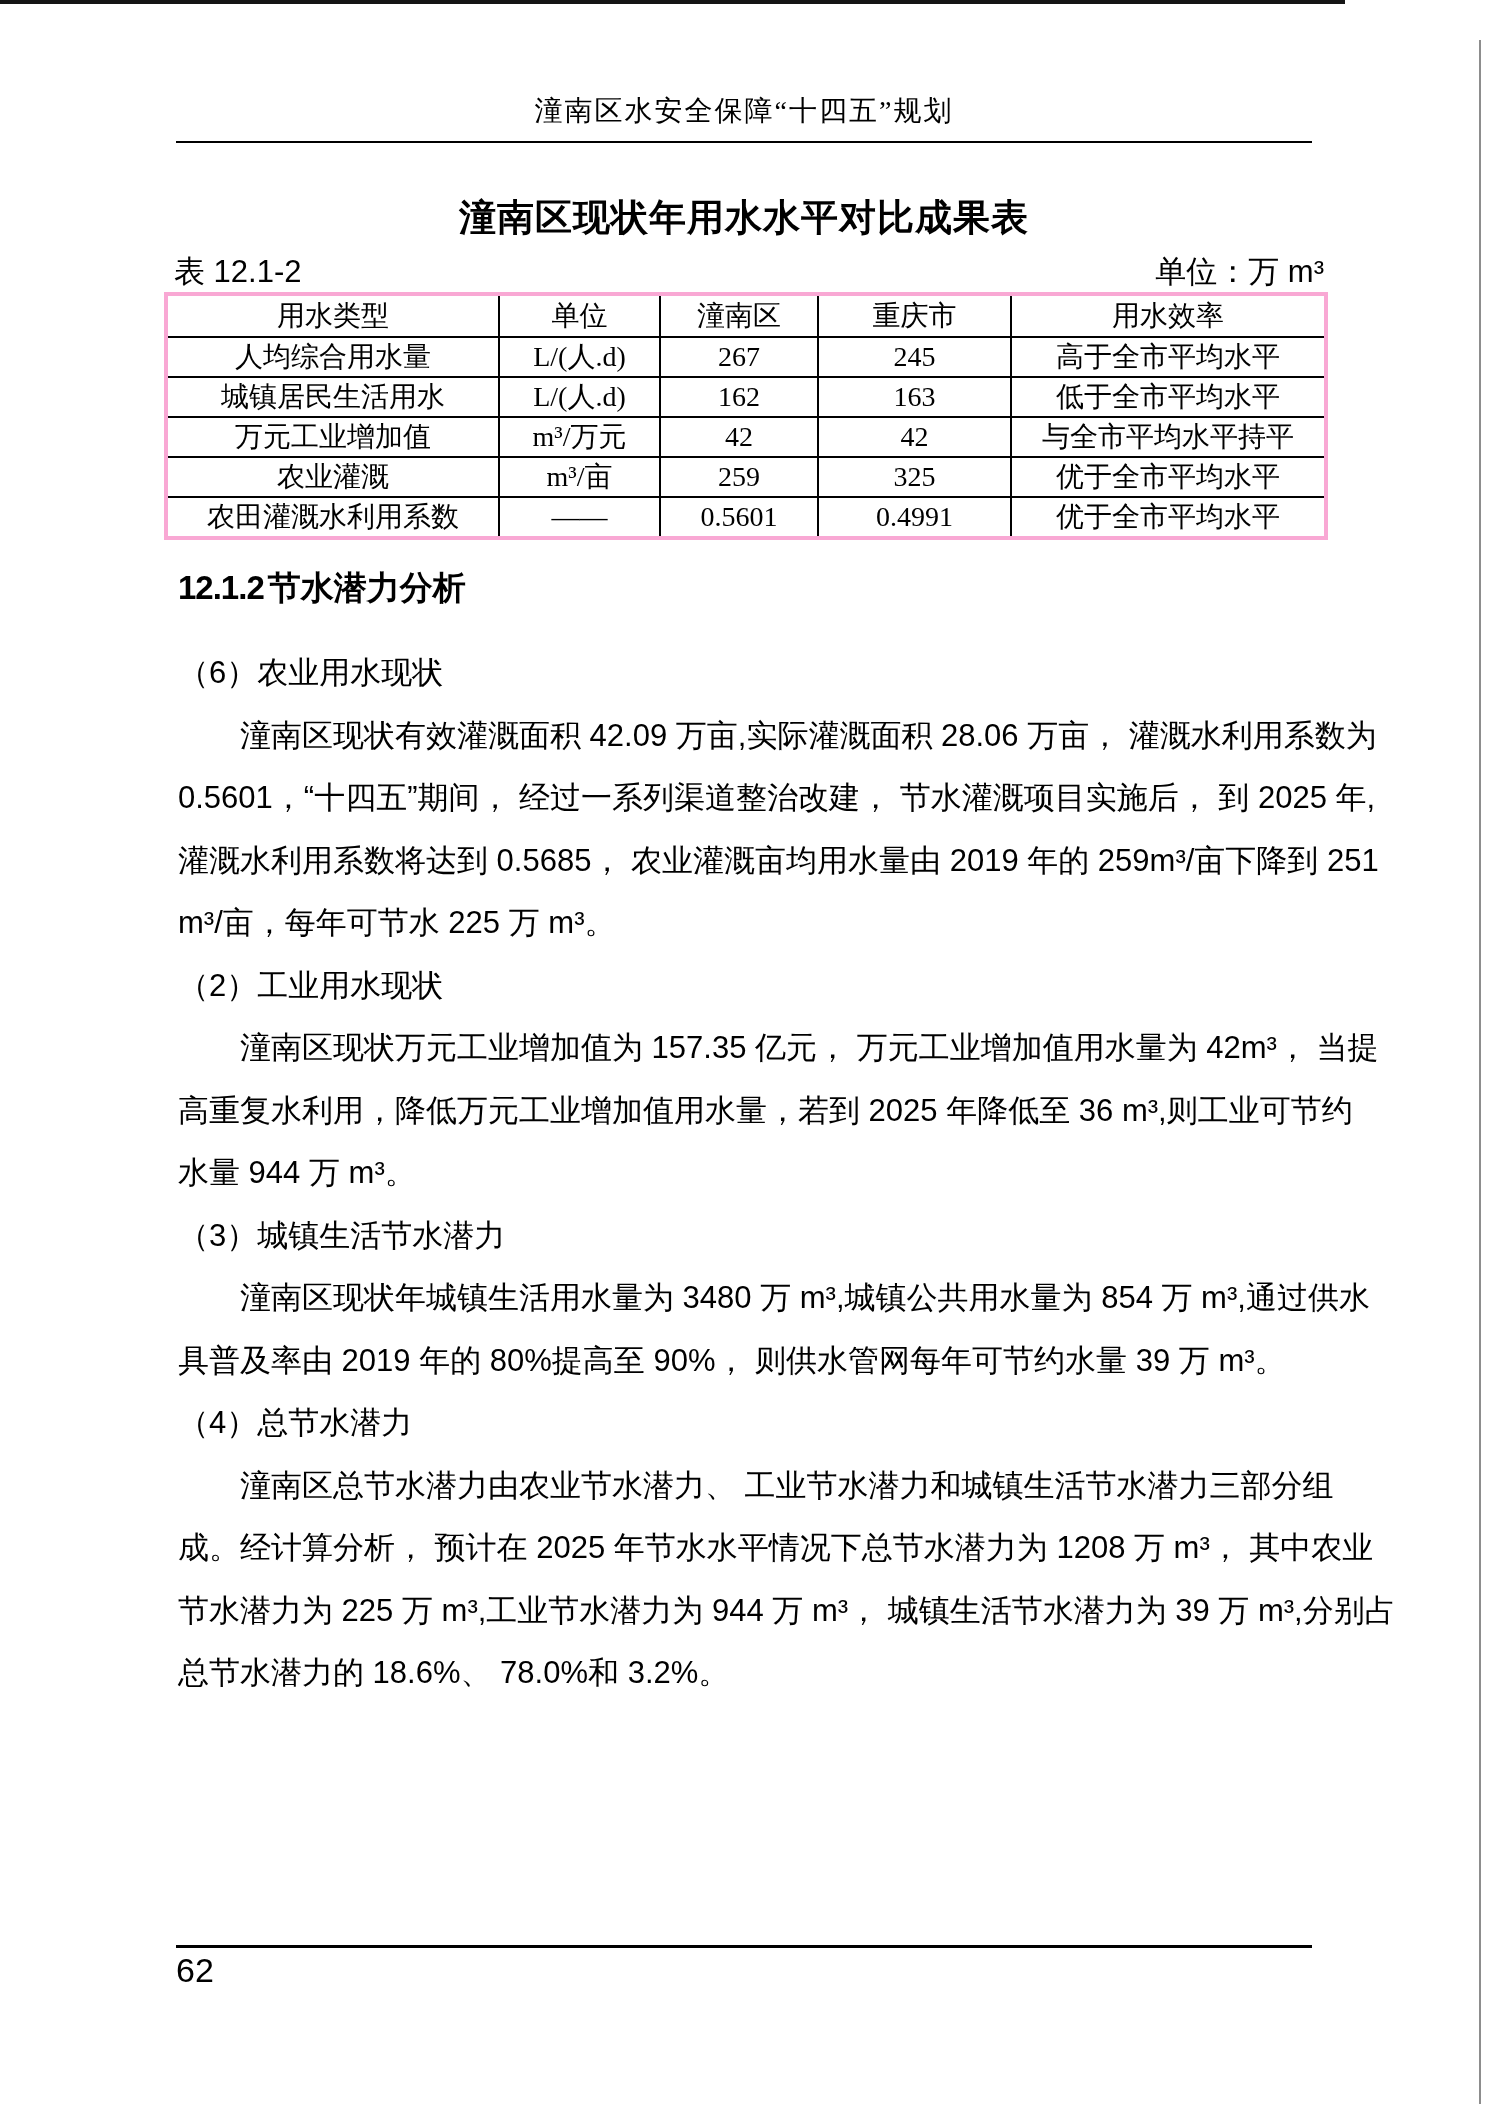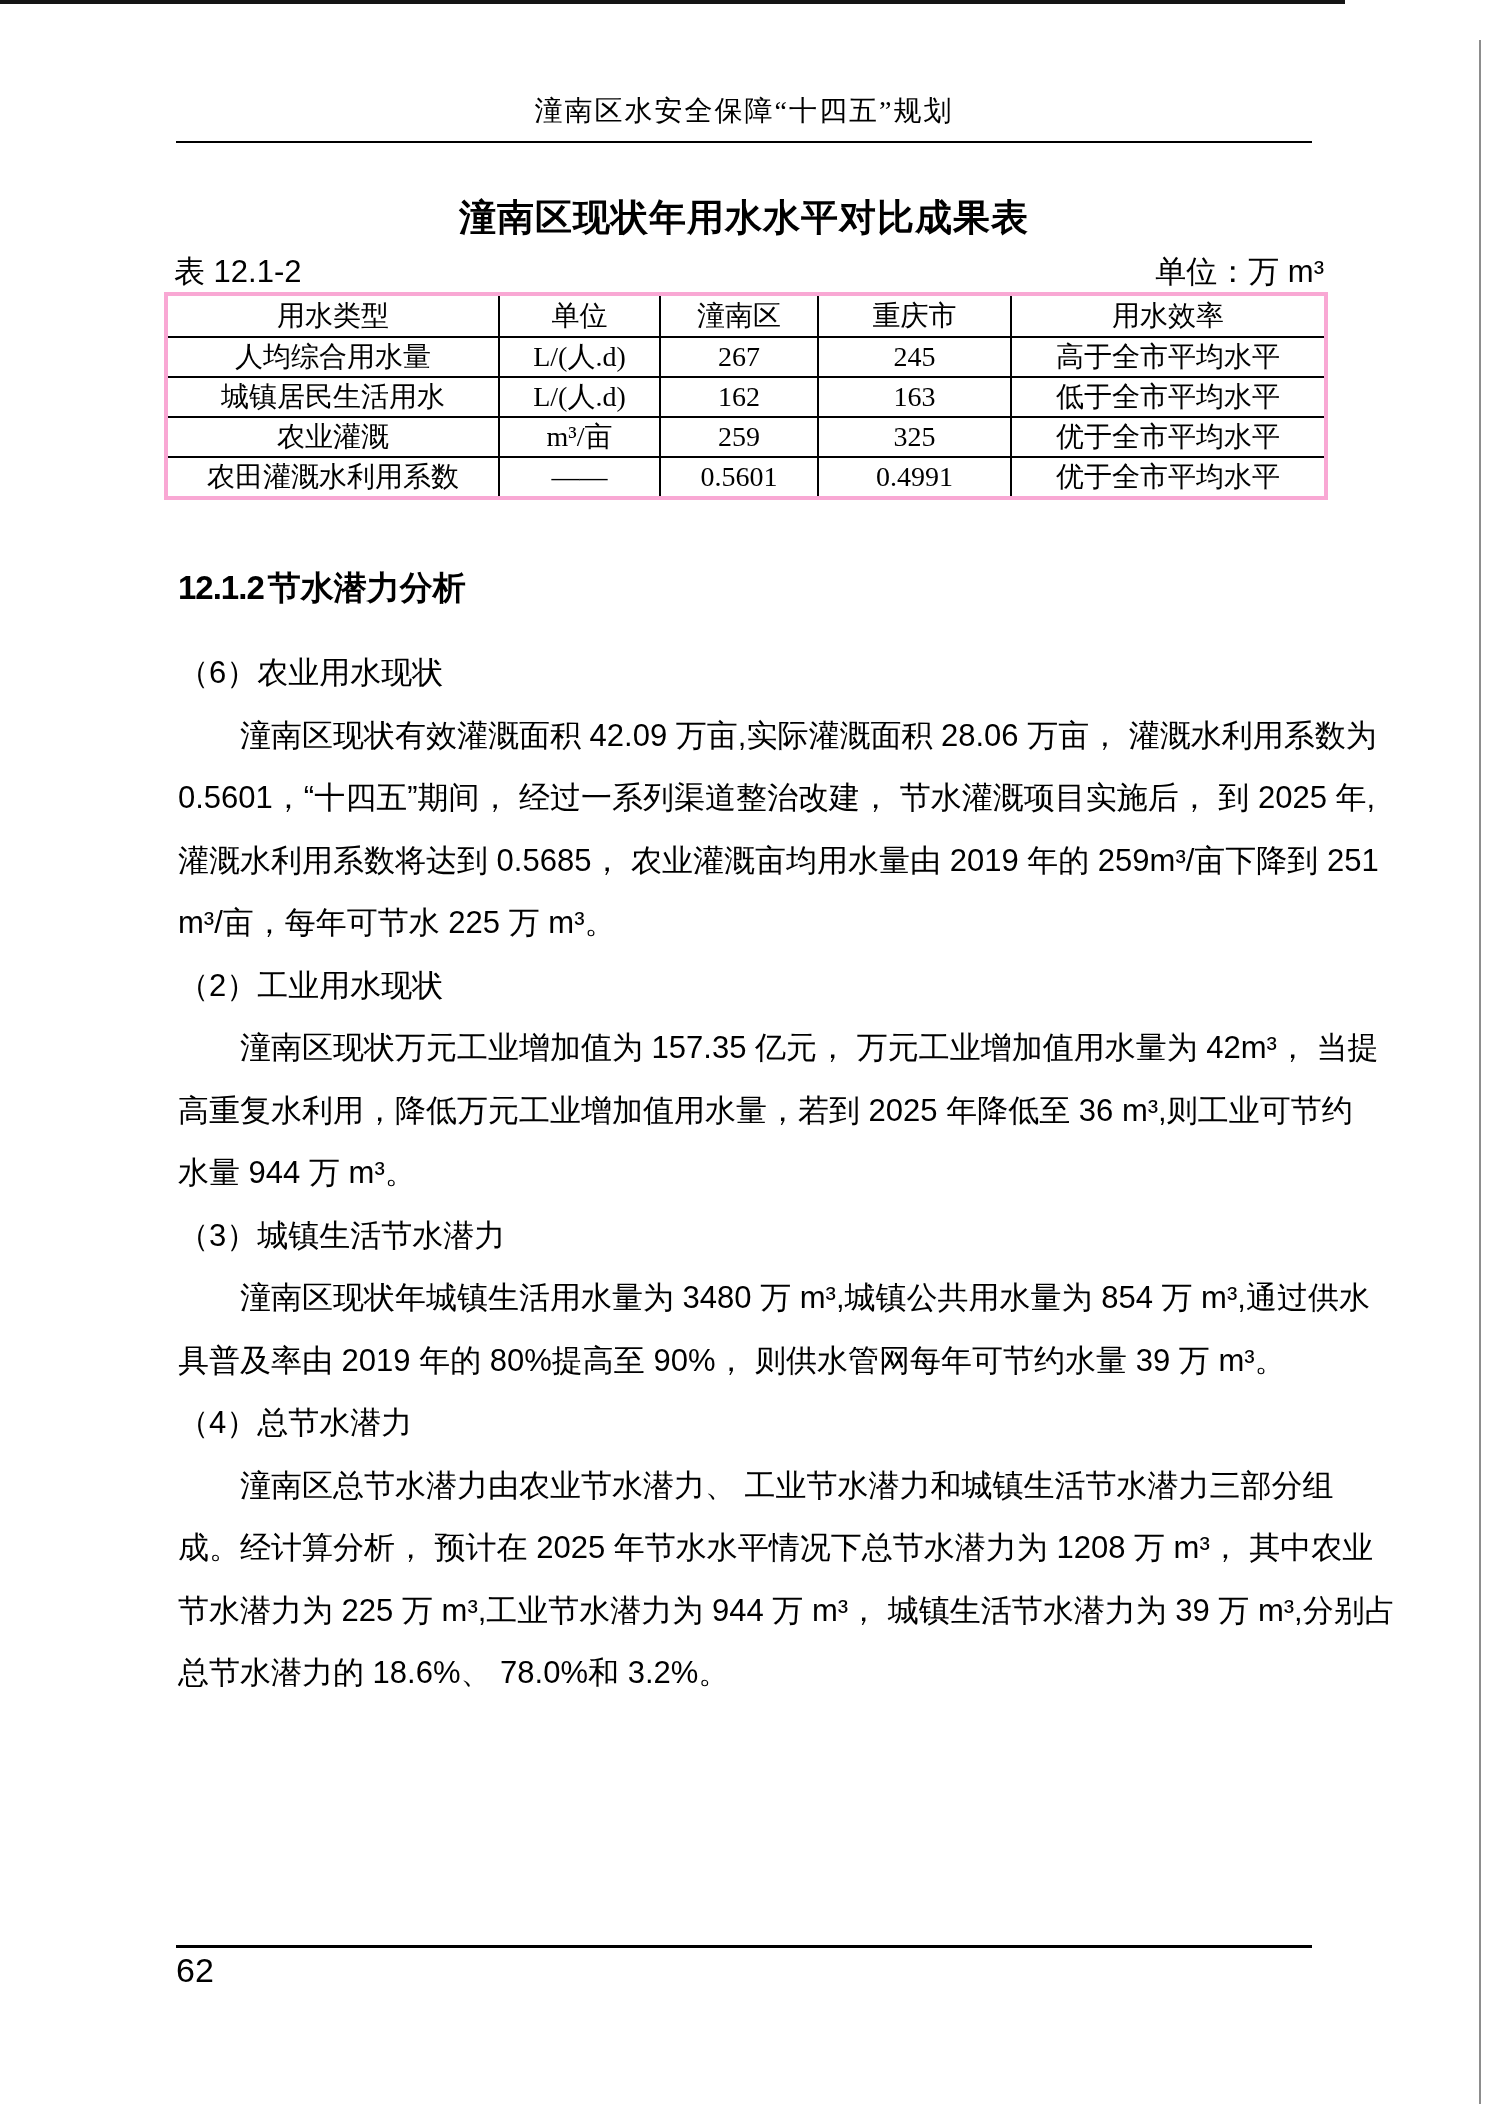--- a/index.html
+++ b/index.html
@@ -122,20 +122,27 @@
       <td>高于全市平均水平</td>
     </tr>
     <tr class="body-row">
       <td>城镇居民生活用水</td>
       <td>L/(人.d)</td>
       <td>162</td>
       <td>163</td>
       <td>低于全市平均水平</td>
     </tr>
     <tr class="body-row">
+      <td>万元工业增加值</td>
+      <td>m³/万元</td>
+      <td>42</td>
+      <td>42</td>
+      <td>与全市平均水平持平</td>
+    </tr>
+    <tr class="body-row">
       <td>农业灌溉</td>
       <td>m³/亩</td>
       <td>259</td>
       <td>325</td>
       <td>优于全市平均水平</td>
     </tr>
     <tr class="body-row">
       <td>农田灌溉水利用系数</td>
       <td>——</td>
       <td>0.5601</td>

